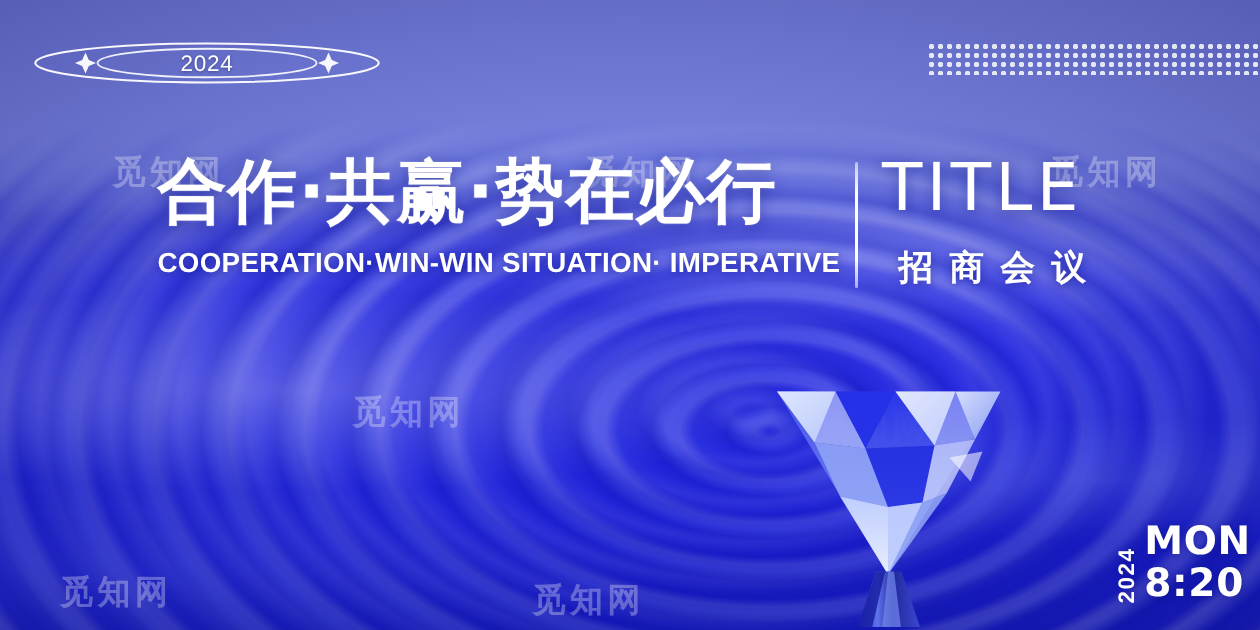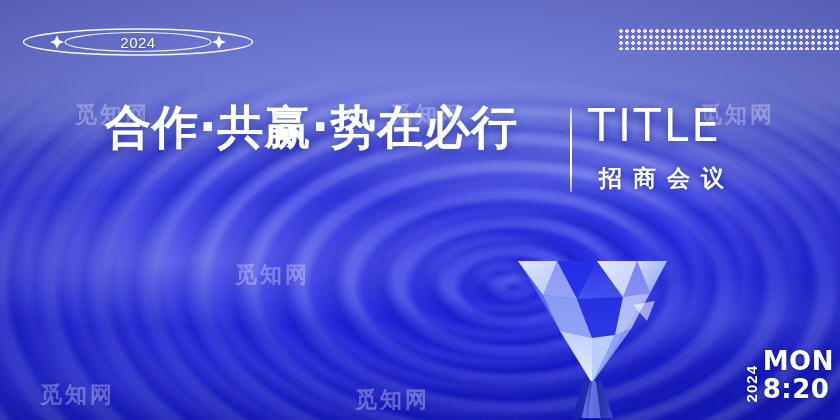--- a/index.html
+++ b/index.html
@@ -230,20 +230,21 @@
       <path d="M35 8 L37.2 13 L42 15 L37.2 17 L35 22 L32.8 17 L28 15 L32.8 13 Z" fill="#ffffff" opacity="0.95"></path>
       <path d="M197 8 L199.2 13 L204 15 L199.2 17 L197 22 L194.8 17 L190 15 L194.8 13 Z" fill="#ffffff" opacity="0.95"></path>
     </svg>
     <div class="badge-label">2024</div>
   </div>
 
   <div class="dot-grid"></div>
 
   <div class="headline-wrap">
     <div class="headline">合作·共赢·势在必行</div>
+    <div class="subtitle">COOPERATION·WIN-WIN SITUATION· IMPERATIVE</div>
   </div>
 
   <div class="divider"></div>
 
   <div class="title-block">
     <div class="title-main">TITLE</div>
     <div class="title-sub">招商会议</div>
   </div>
 
   <div class="gem">

